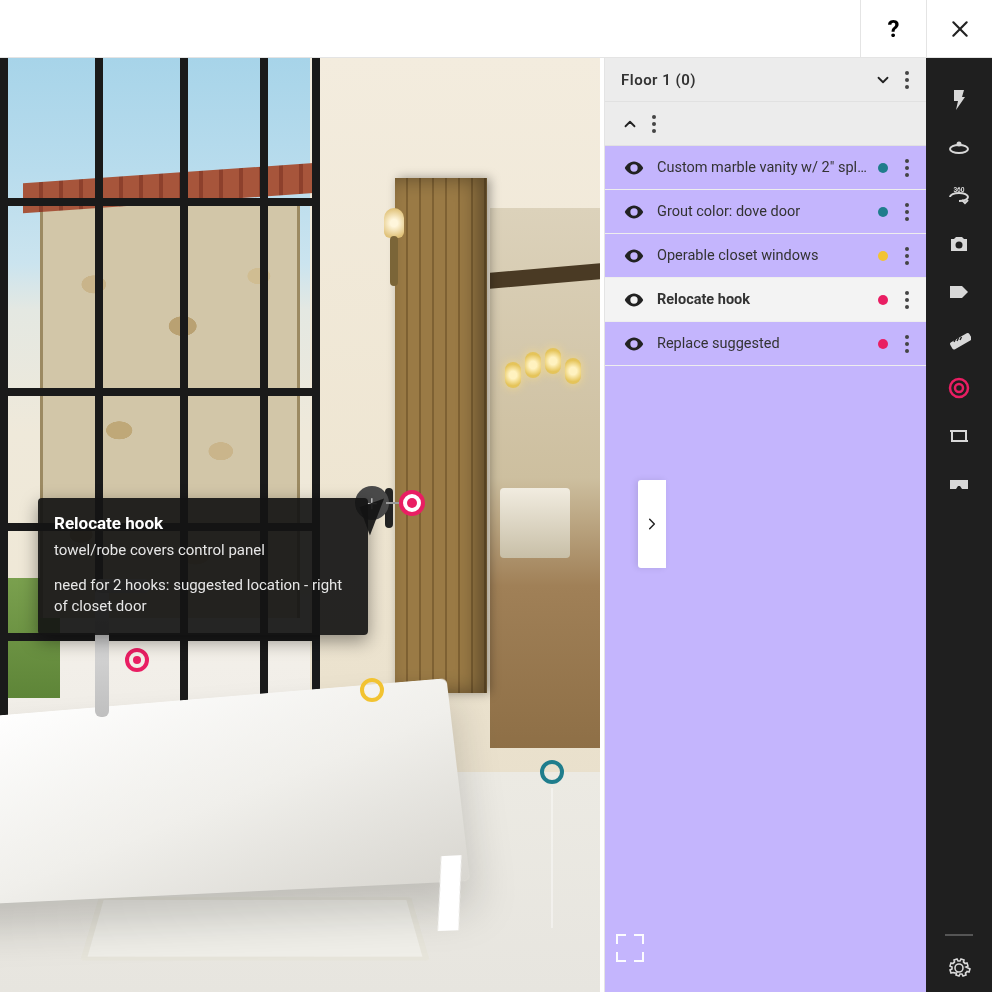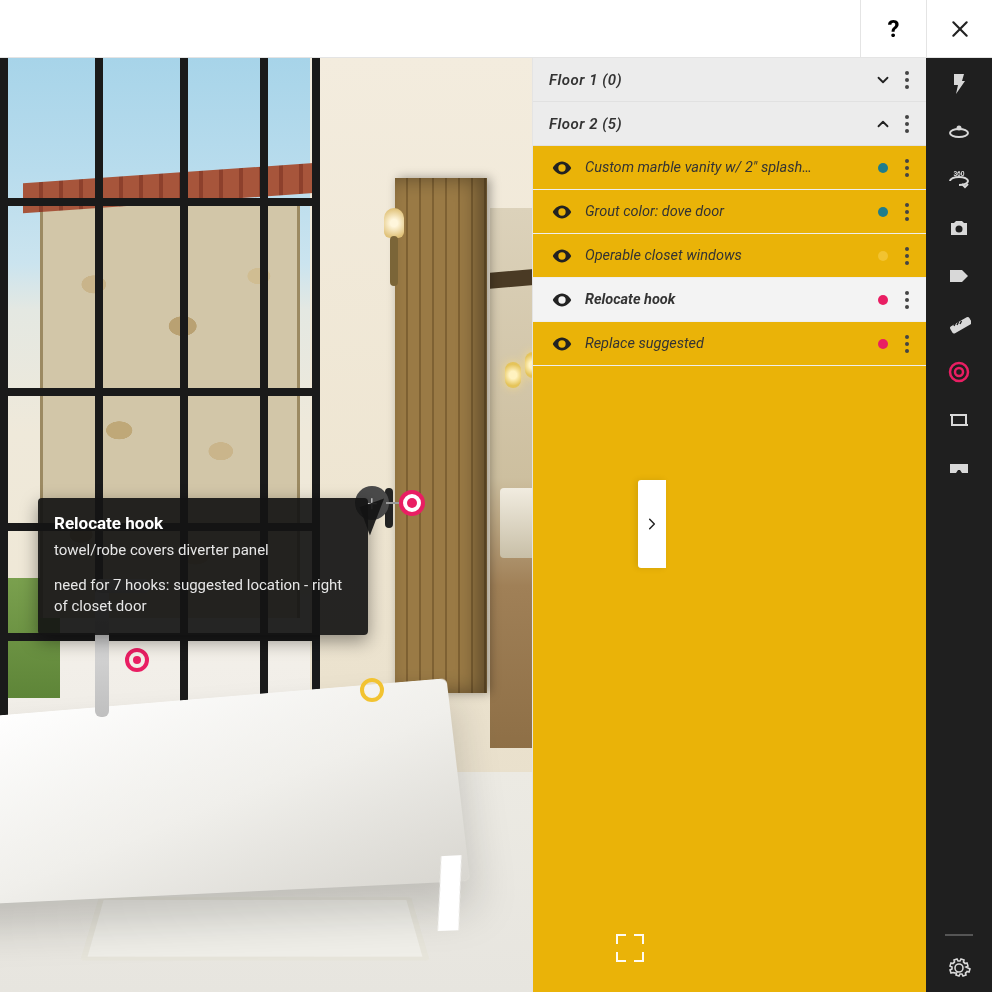--- a/index.html
+++ b/index.html
@@ -19,21 +19,21 @@
     width: 66px; display: flex; align-items: center; justify-content: center;
     border-left: 1px solid #e4e4e4; font-size: 24px; font-weight: 700;
     cursor: pointer;
   }
   .topbar .close svg { width: 20px; height: 20px; }
 
   
   .right-toolbar {
     position: absolute; top: 58px; right: 0; bottom: 0; width: 66px;
     background: #1f1f1f; display: flex; flex-direction: column;
-    align-items: center; padding-top: 2px; z-index: 40;
+    align-items: center; padding-top: 18px; z-index: 40;
   }
   .right-toolbar .tool {
     width: 66px; height: 48px; display: flex; align-items: center;
     justify-content: center; cursor: pointer;
   }
   .right-toolbar svg { width: 24px; height: 24px; fill: #d8d8d8; }
   .right-toolbar .tool.active svg { fill: #e91e63; }
   .right-toolbar .spacer { flex: 1; }
   .right-toolbar .divider {
     width: 28px; height: 2px; background: #555; margin: 8px 0;
@@ -229,22 +229,22 @@
     z-index:30; cursor:pointer;
   }
   .fullscreen span{position:absolute;width:10px;height:10px;border:2px solid rgba(255,255,255,.95);}
   .fullscreen span:nth-child(1){top:0;left:0;border-right:none;border-bottom:none;}
   .fullscreen span:nth-child(2){top:0;right:0;border-left:none;border-bottom:none;}
   .fullscreen span:nth-child(3){bottom:0;left:0;border-right:none;border-top:none;}
   .fullscreen span:nth-child(4){bottom:0;right:0;border-left:none;border-top:none;}
 
   
   .panel{
-    position:absolute; top:58px; right:66px; width:394px; bottom:0;
-    background:#eab308; z-index:25; border-left:1px solid #e4e4e4;font-style:italic;
+    position:absolute; top:58px; right:66px; width:322px; bottom:0;
+    background:#c4b5fd; z-index:25; border-left:1px solid #e4e4e4;
   }
   .group-header{
     display:flex; align-items:center; height:44px; padding:0 10px 0 16px;
     background:#ececec; border-bottom:1px solid #e1e1e1;
     font-weight:600; letter-spacing:.5px; color:#333; font-size:15px;
   }
   .group-header .title{flex:1;}
   .group-header svg.caret{width:18px;height:18px;fill:#333;margin-right:6px;}
   .kebab{width:18px; display:flex; flex-direction:column; align-items:center; gap:3px; cursor:pointer;}
   .kebab span{width:4px;height:4px;background:#444;border-radius:50%;}
@@ -323,22 +323,22 @@
 
     <div class="hotspot">
       <div class="disc">+</div>
       <div class="connector"></div>
       <div class="ring"></div>
     </div>
 
     <div class="card">
       <div class="tail"></div>
       <h3>Relocate hook</h3>
-      <div class="sub">towel/robe covers diverter panel</div>
-      <div class="body">need for 7 hooks: suggested location - right of closet door</div>
+      <div class="sub">towel/robe covers control panel</div>
+      <div class="body">need for 2 hooks: suggested location - right of closet door</div>
     </div>
   </div>
 </div>
 
 <div class="collapse-tab">
   <svg viewBox="0 0 24 24">
     <path d="M8 4l8 8-8 8" stroke="#222" stroke-width="2.5" fill="none" stroke-linecap="round" stroke-linejoin="round"></path>
   </svg>
 </div>
 
@@ -357,21 +357,20 @@
         <path d="M6 9l6 6 6-6" stroke="#222" stroke-width="2.4" fill="none" stroke-linecap="round" stroke-linejoin="round"></path>
       </svg>
     <div class="kebab">
         <span></span>
         <span></span>
         <span></span>
       </div>
   </div>
 
   <div class="group-header">
-    <div class="title">Floor 2 (5)</div>
     <svg class="caret" viewBox="0 0 24 24">
         <path d="M6 15l6-6 6 6" stroke="#222" stroke-width="2.4" fill="none" stroke-linecap="round" stroke-linejoin="round"></path>
       </svg>
     <div class="kebab">
         <span></span>
         <span></span>
         <span></span>
       </div>
   </div>
 

